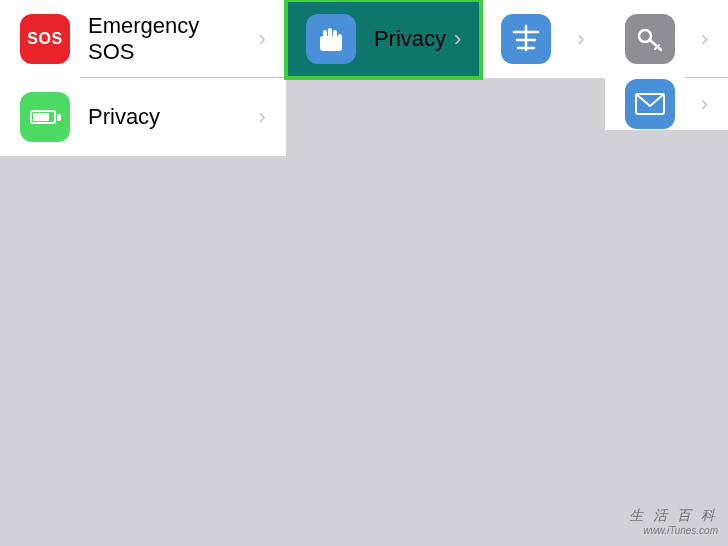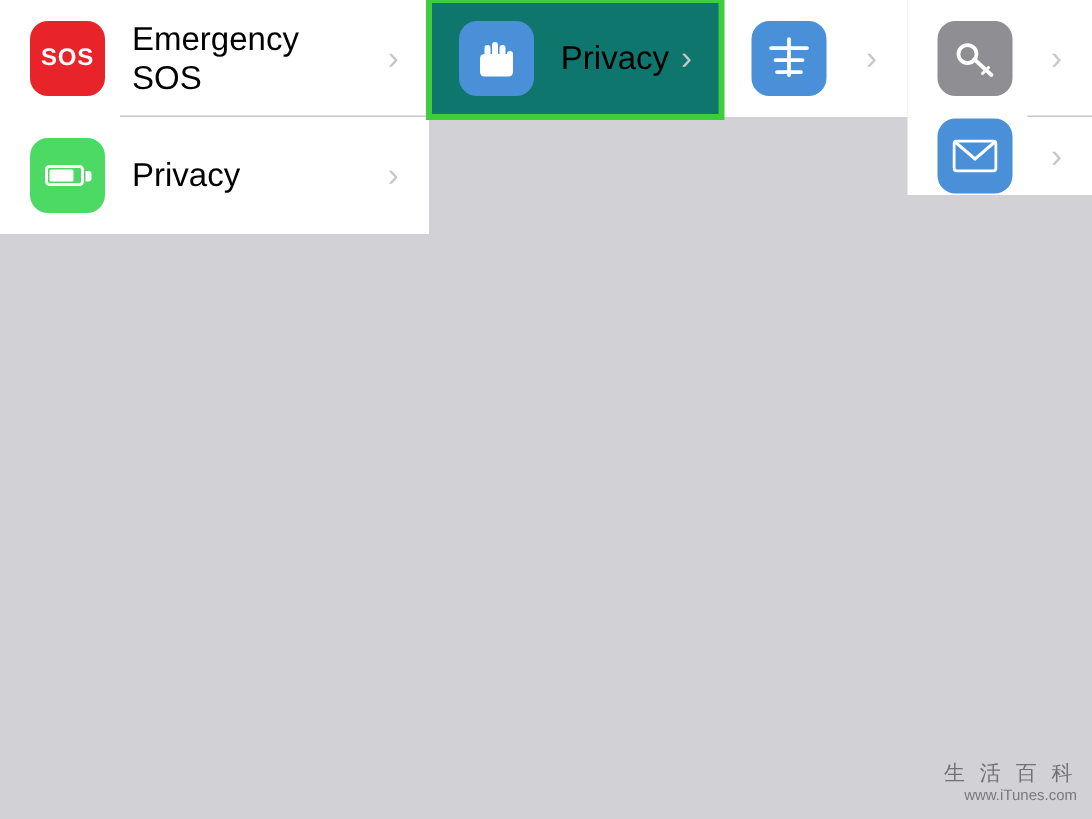--- a/index.html
+++ b/index.html
@@ -230,16 +230,16 @@
           <rect x="1" y="1" width="28" height="20" rx="2" fill="none" stroke="white" stroke-width="2"></rect>
           <polyline points="1,1 15,13 29,1" fill="none" stroke="white" stroke-width="2"></polyline>
         </svg>
       </div>
       <span class="chevron">›</span>
     </div>
   </div>
 
 </div>
 
-<div style="position:fixed; bottom:10px; right:10px; text-align:right;">
+<div style="position:fixed; bottom:10px; right:10px; text-align:right;font-style:italic;">
   <div style="font-size:14px; color:rgba(50,50,50,0.6); letter-spacing:3px;">生 活 百 科</div>
   <div style="font-size:10px; color:rgba(50,50,50,0.55);">www.iTunes.com</div>
 </div>
 
 </body></html>

